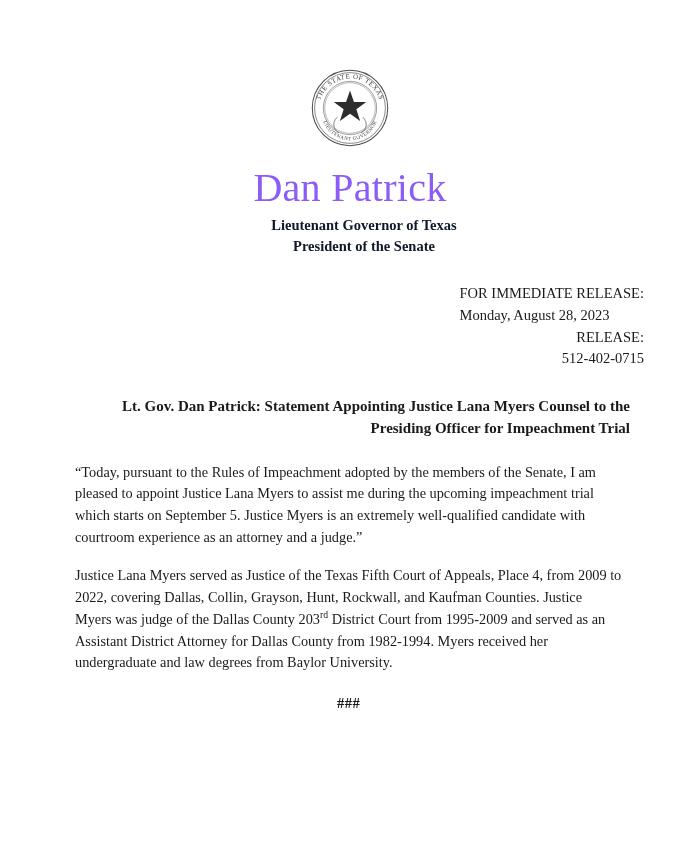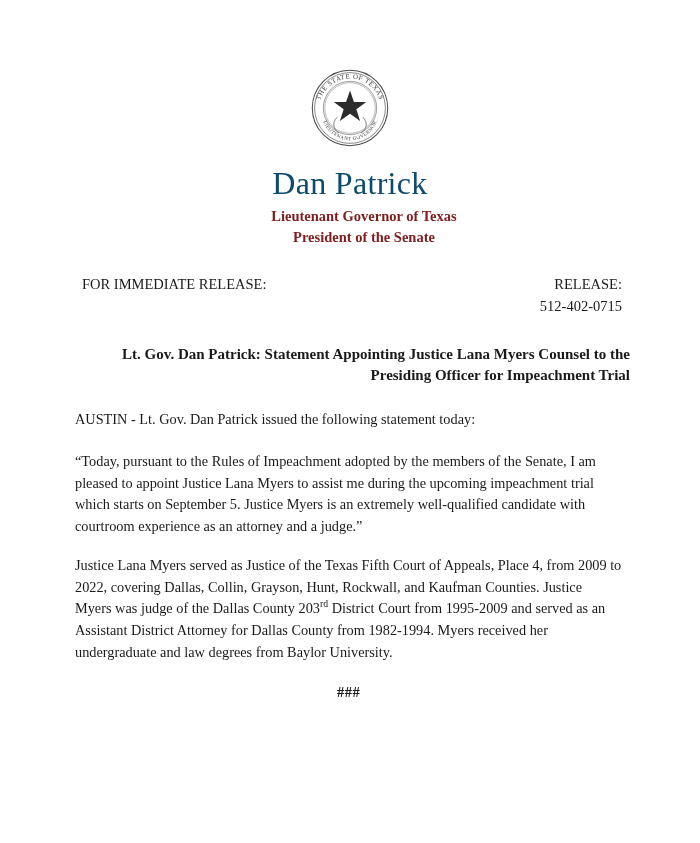--- a/index.html
+++ b/index.html
@@ -35,45 +35,46 @@
     position: relative;
   }
   .seal svg { display: block; }
 
   
   .masthead {
     text-align: center;
     margin-top: 12px;
   }
   .gov-name {
-    font-size: 32px;
+    font-size: 40px;
     font-weight: normal;
     letter-spacing: 0.3px;
     line-height: 1.1;
     margin: 0;
-    color: #0c4a6e;
+    color: #8b5cf6;
   }
   .gov-title1, .gov-title2 {
     font-size: 14.5px;
     font-weight: bold;
     line-height: 1.45;
     margin: 0;
-    color: #7f1d1d;
+    color: #0f172a;
     padding-left: 28px;
   }
   .gov-title1 { margin-top: 5px; }
 
   
   .meta-row {
     display: flex;
     justify-content: space-between;
-    align-items: flex-start;
-    margin: 26px 78px 0 82px;
+    align-items: flex-end;
+    margin: 26px 56px 0 82px;
     font-size: 14.5px;
     line-height: 1.5;
+    flex-direction: column;
   }
   .meta-left { text-align: left; }
   .meta-right { text-align: right; }
   .meta-line { white-space: nowrap; }
 
   
   .headline {
     margin: 26px 70px 0 72px;
     text-align: right;
     font-size: 15px;
@@ -135,29 +136,29 @@
 
   <div class="masthead">
     <h1 class="gov-name">Dan Patrick</h1>
     <p class="gov-title1">Lieutenant Governor of Texas</p>
     <p class="gov-title2">President of the Senate</p>
   </div>
 
   <div class="meta-row">
     <div class="meta-left">
       <div class="meta-line">FOR IMMEDIATE RELEASE:</div>
+      <div class="meta-line">Monday, August 28, 2023</div>
     </div>
     <div class="meta-right">
       <div class="meta-line">RELEASE:</div>
       <div class="meta-line">512-402-0715</div>
     </div>
   </div>
 
   <div class="headline">Lt. Gov. Dan Patrick: Statement Appointing Justice Lana Myers Counsel to the Presiding Officer for Impeachment Trial</div>
 
   <div class="body-col">
-    <p class="lead">AUSTIN - Lt. Gov. Dan Patrick issued the following statement today:</p>
     <p>“Today, pursuant to the Rules of Impeachment adopted by the members of the Senate, I am pleased to appoint Justice Lana Myers to assist me during the upcoming impeachment trial which starts on September 5. Justice Myers is an extremely well-qualified candidate with courtroom experience as an attorney and a judge.”</p>
     <p><span>Justice Lana Myers served as Justice of the Texas Fifth Court of Appeals, Place 4, from 2009 to 2022, covering Dallas, Collin, Grayson, Hunt, Rockwall, and Kaufman Counties. Justice Myers was judge of the Dallas County 203</span><sup>rd</sup><span> District Court from 1995-2009 and served as an Assistant District Attorney for Dallas County from 1982-1994. Myers received her undergraduate and law degrees from Baylor University.</span></p>
     <div class="endmark">###</div>
   </div>
 
 </div>
 
 </body></html>

